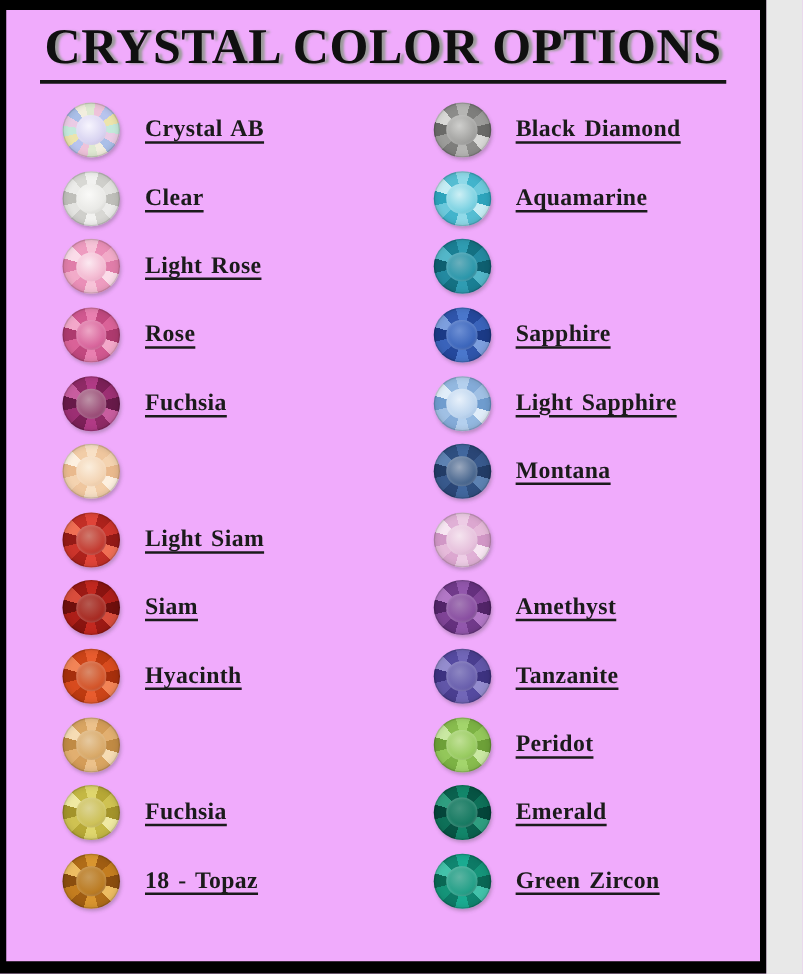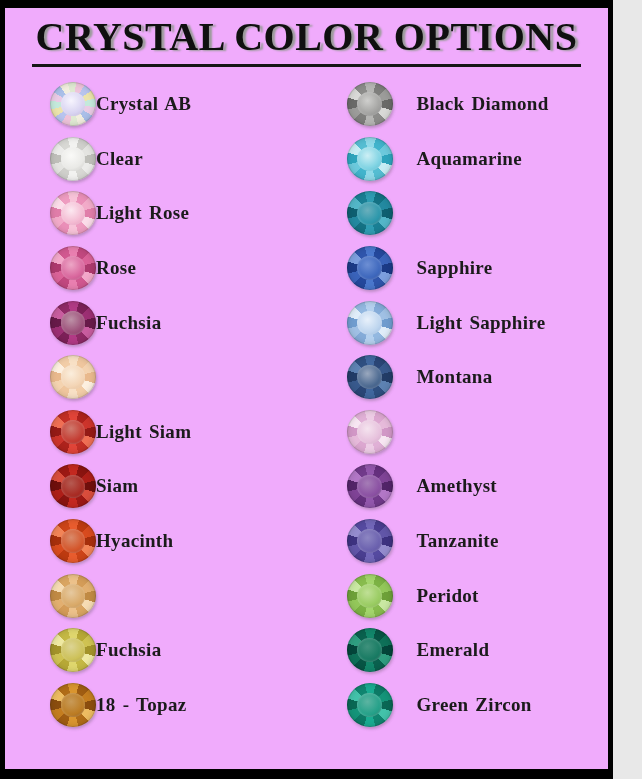--- a/index.html
+++ b/index.html
@@ -26,43 +26,45 @@
     font-weight:600;
     letter-spacing:0.5px;
     color:#101010;
     text-shadow:3px 1px 2px #9b9b9b;
     white-space:nowrap;
   }
   .grid{display:flex;margin-top:10px;}
   .col{width:50%;display:flex;flex-direction:column;}
   .row{height:54.6px;display:flex;align-items:center;}
   .col-left .row{padding-left:45px;}
-  .col-right .row{padding-left:40px;gap:24px;}
+  .col-right .row{padding-left:40px;}
   .gem{
     flex:none;
     width:46px;height:44px;
     border-radius:50%;
     position:relative;
     box-shadow:
       inset 0 0 0 1px rgba(0,0,0,0.12),
       inset 0 0 6px rgba(0,0,0,0.18),
       1px 2px 3px rgba(70,70,70,0.30);
   }
   .gem-table{
     position:absolute;
     inset:23%;
     border-radius:50%;
     box-shadow:inset 0 0 3px rgba(255,255,255,0.35);
   }
   .crystal-label{
+    margin-left:20px;
     font-size:19px;
     font-weight:bold;
     color:#1b1b1b;
     letter-spacing:0.3px;
     word-spacing:2px;
+    text-decoration:underline;
     text-decoration-thickness:2px;
     text-underline-offset:4px;
     white-space:nowrap;
   }
 </style>
 </head>
 <body>
 
 <div class="frame">
   <div class="title-wrap">

